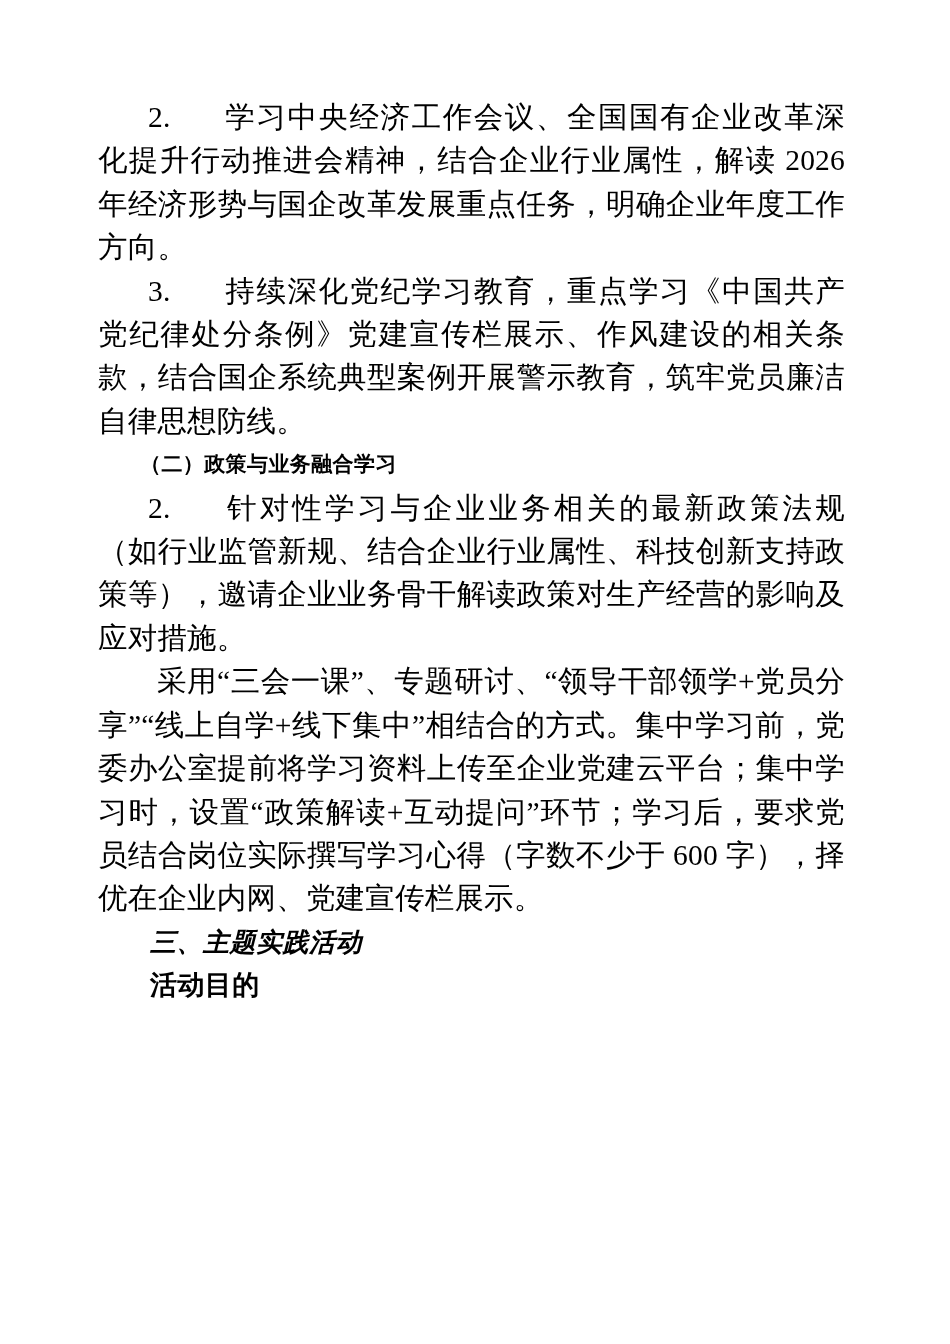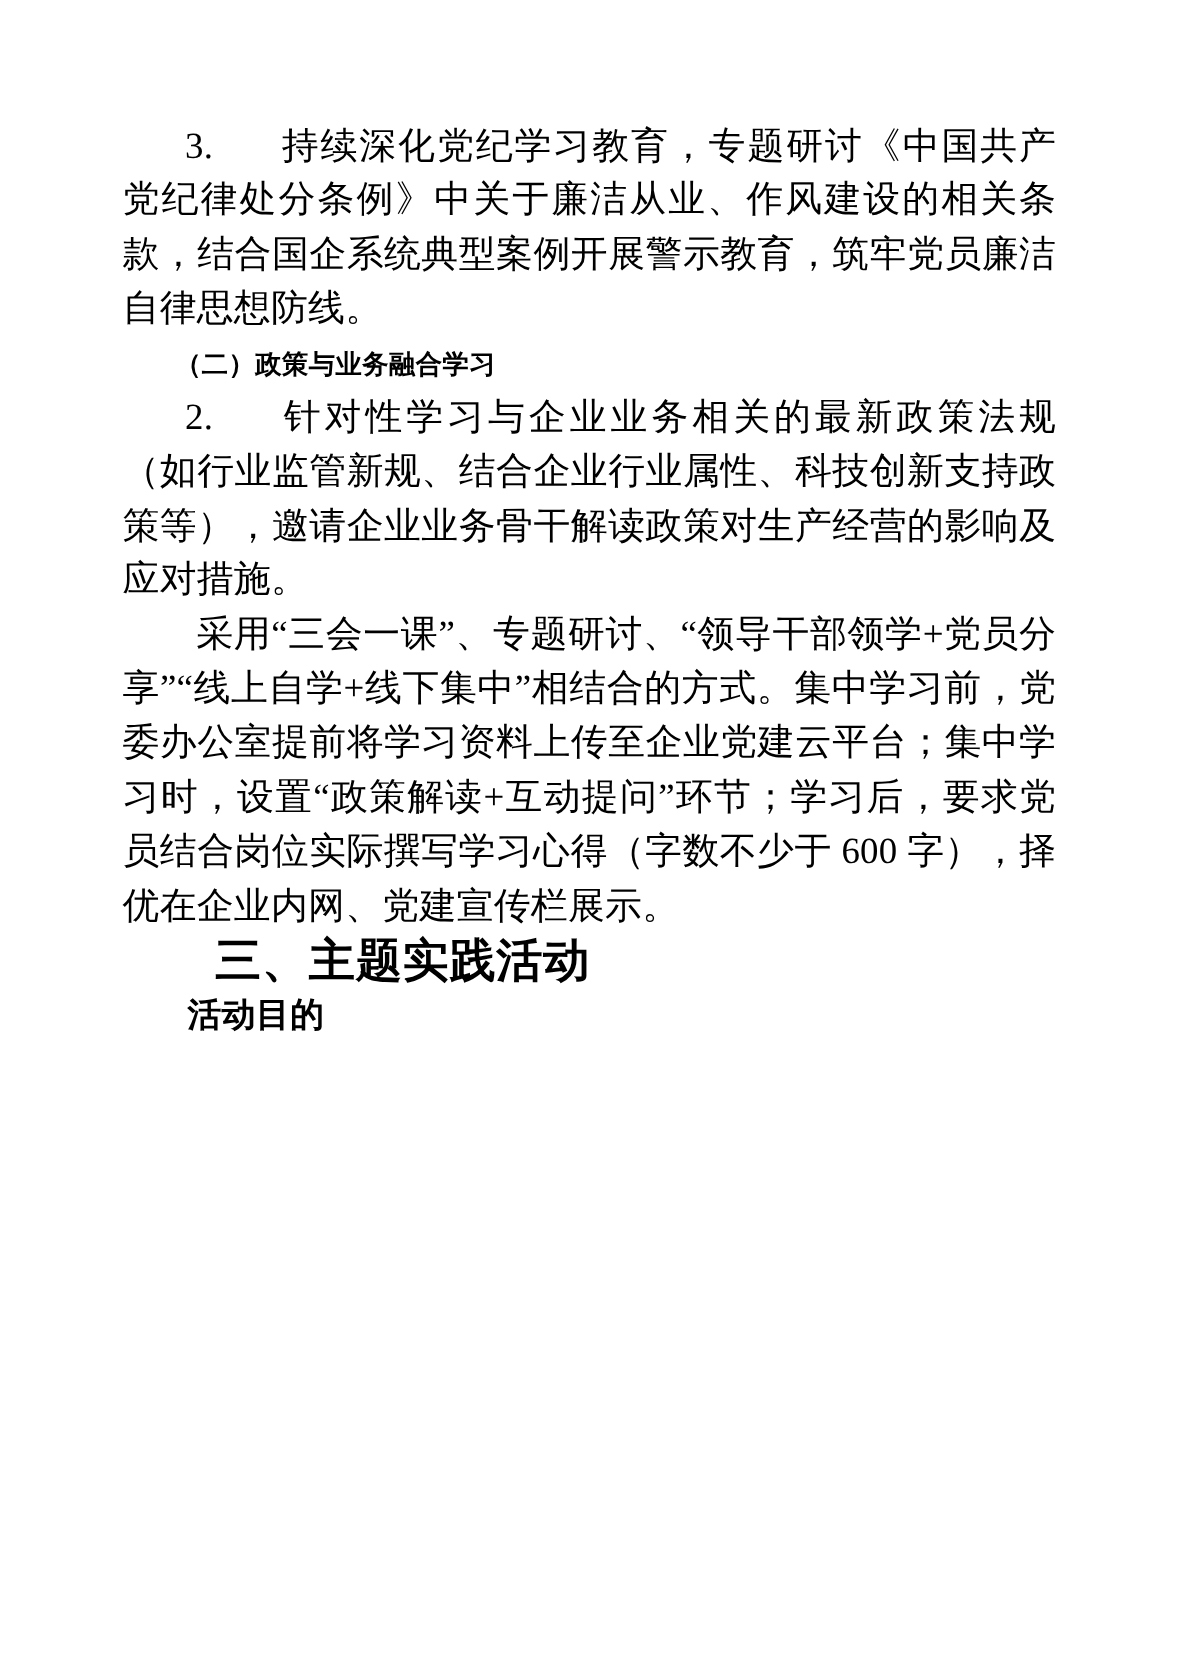--- a/index.html
+++ b/index.html
@@ -72,27 +72,28 @@
     line-height: 43.4px;
     margin: 0;
     text-indent: 2em;
     font-weight: 700;
     letter-spacing: 0.4px;
     font-family: "Liberation Serif", "DejaVu Serif", serif;
   }
 
   
   .head-major {
-    font-size: 37px;
+    font-size: 26px;
     line-height: 43.4px;
     margin: 0;
     text-indent: 2em;
     font-weight: 700;
     letter-spacing: 0.5px;
     font-family: "Liberation Sans", "DejaVu Sans", sans-serif;
+    font-style: italic;
   }
 
   
   .head-sub {
     font-size: 27px;
     line-height: 43.4px;
     margin: 0;
     padding-left: 52px;
     text-indent: 0;
     font-weight: 700;
@@ -100,22 +101,23 @@
     font-family: "Liberation Serif", "DejaVu Serif", serif;
   }
 </style>
 </head>
 <body>
 
 <div class="page">
   <div class="doc-body">
 
 
+    <p class="para para-num"><span class="num-label">2.</span><span>学习中央经济工作会议、全国国有企业改革深化提升行动推进会精神，结合企业行业属性，解读 2026 年经济形势与国企改革发展重点任务，明确企业年度工作方向。</span></p>
 
-    <p class="para para-num"><span class="num-label">3.</span><span>持续深化党纪学习教育，专题研讨《中国共产党纪律处分条例》中关于廉洁从业、作风建设的相关条款，结合国企系统典型案例开展警示教育，筑牢党员廉洁自律思想防线。</span></p>
+    <p class="para para-num"><span class="num-label">3.</span><span>持续深化党纪学习教育，重点学习《中国共产党纪律处分条例》党建宣传栏展示、作风建设的相关条款，结合国企系统典型案例开展警示教育，筑牢党员廉洁自律思想防线。</span></p>
 
     <p class="head-paren">（二）政策与业务融合学习</p>
 
 
     <p class="para para-num"><span class="num-label">2.</span><span>针对性学习与企业业务相关的最新政策法规（如行业监管新规、结合企业行业属性、科技创新支持政策等），邀请企业业务骨干解读政策对生产经营的影响及应对措施。</span></p>
 
 
     <p class="para para-indent">采用“三会一课”、专题研讨、“领导干部领学+党员分享”“线上自学+线下集中”相结合的方式。集中学习前，党委办公室提前将学习资料上传至企业党建云平台；集中学习时，设置“政策解读+互动提问”环节；学习后，要求党员结合岗位实际撰写学习心得（字数不少于 600 字），择优在企业内网、党建宣传栏展示。</p>
 
     <p class="head-major">三、主题实践活动</p>

